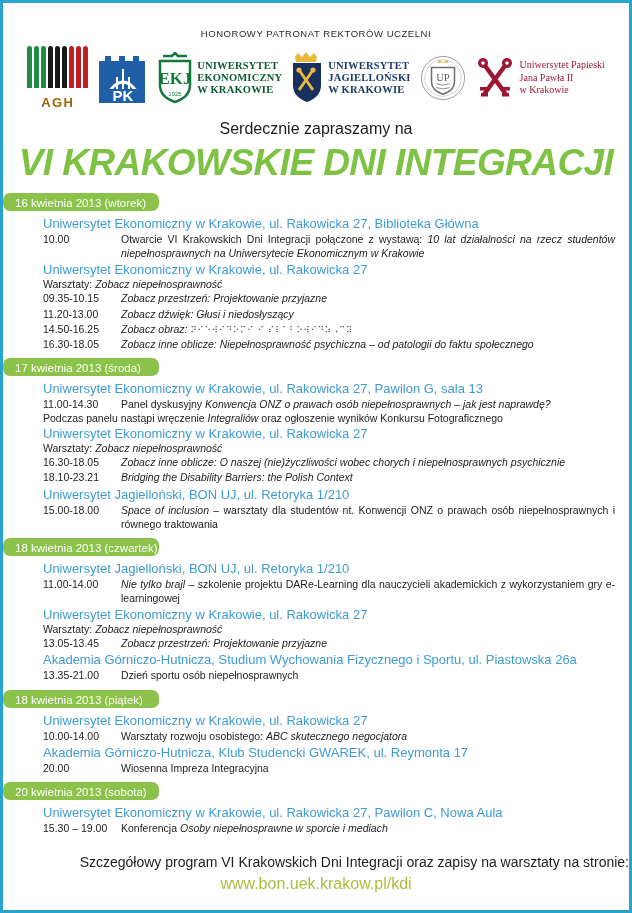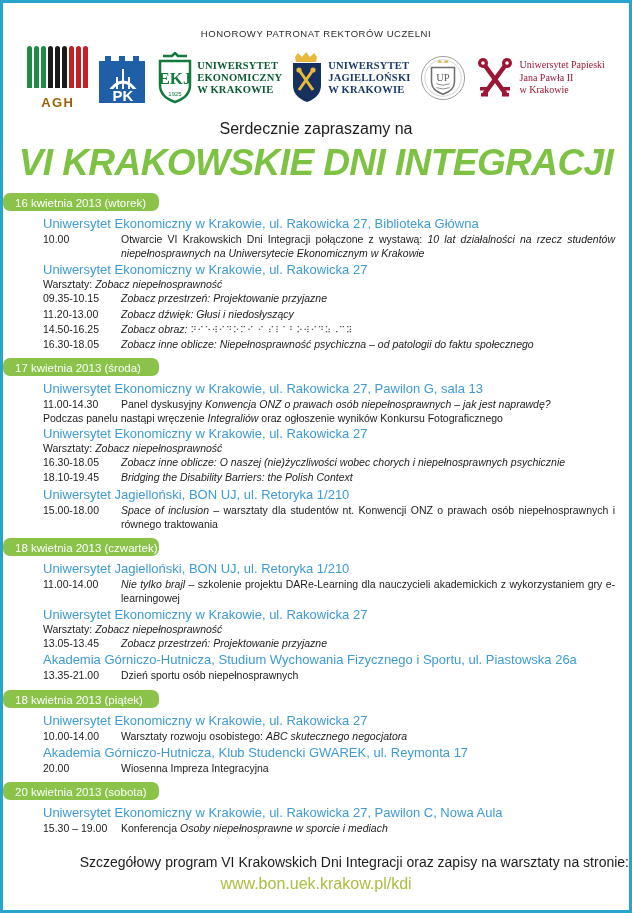--- a/index.html
+++ b/index.html
@@ -290,21 +290,21 @@
             <div class="desc just">Panel dyskusyjny <em>Konwencja ONZ o prawach osób niepełnosprawnych – jak jest naprawdę?</em></div>
           </div>
           <div class="note">Podczas panelu nastąpi wręczenie <em>Integraliów</em> oraz ogłoszenie wyników Konkursu Fotograficznego</div>
           <div class="venue">Uniwersytet Ekonomiczny w Krakowie, ul. Rakowicka 27</div>
           <div class="note">Warsztaty: <em>Zobacz niepełnosprawność</em></div>
           <div class="row">
             <div class="time">16.30-18.05</div>
             <div class="desc just"><em>Zobacz inne oblicze: O naszej (nie)życzliwości wobec chorych i niepełnosprawnych psychicznie</em></div>
           </div>
           <div class="row">
-            <div class="time">18.10-19.45</div>
+            <div class="time">18.10-23.21</div>
             <div class="desc just"><em>Bridging the Disability Barriers: the Polish Context</em></div>
           </div>
           <div class="venue">Uniwersytet Jagielloński, BON UJ, ul. Retoryka 1/210</div>
           <div class="row">
             <div class="time">15.00-18.00</div>
             <div class="desc just"><em>Space of inclusion</em> – warsztaty dla studentów nt. Konwencji ONZ o prawach osób niepełnosprawnych i równego traktowania</div>
           </div>
         </div>
       </div>
       <div class="day">

